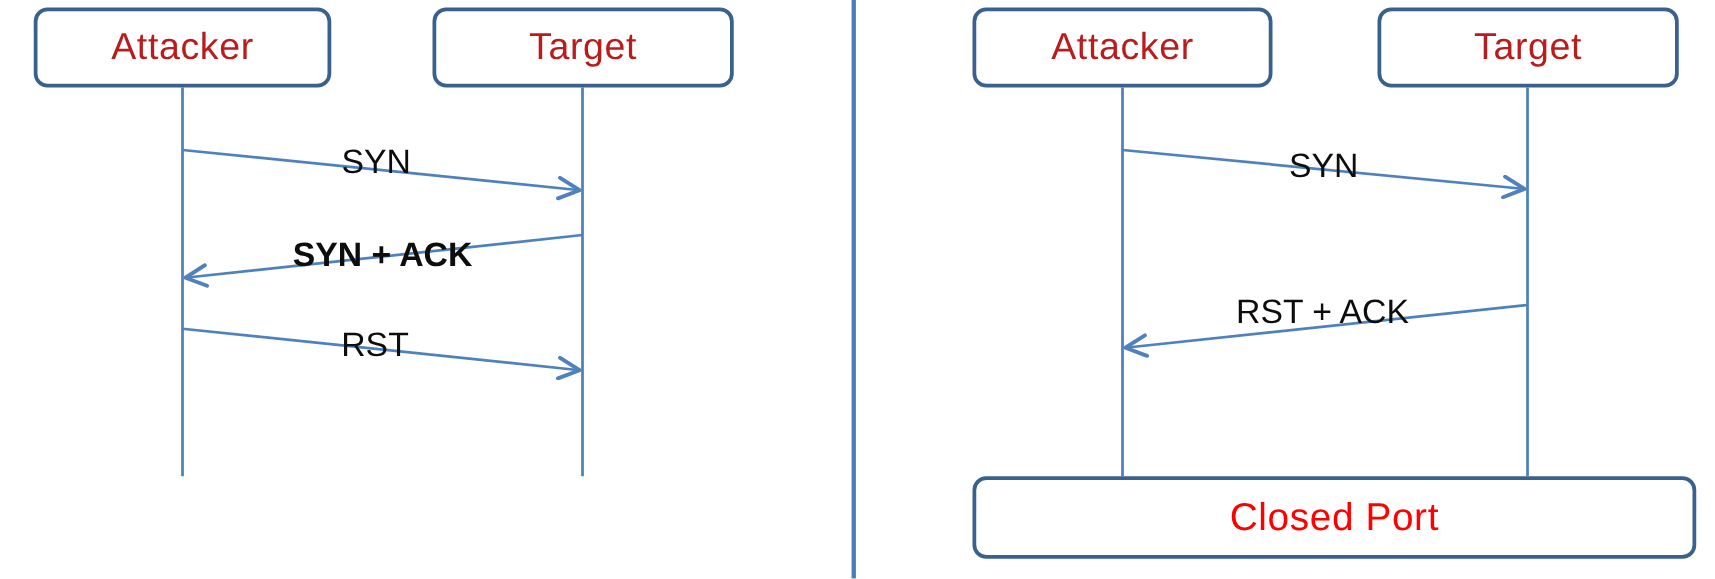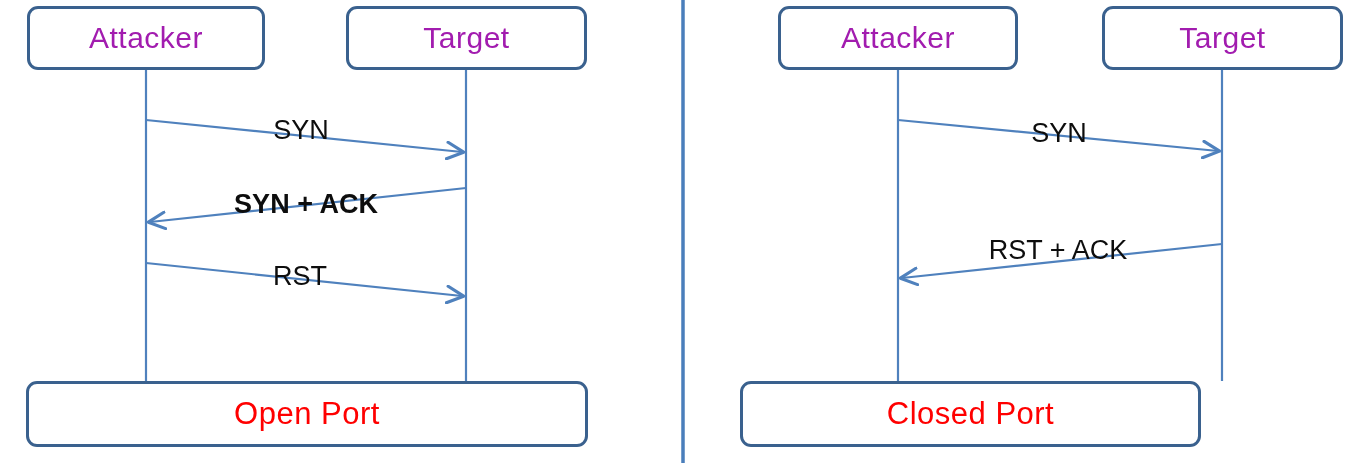--- a/index.html
+++ b/index.html
@@ -25,21 +25,21 @@
     border-radius: 11px;
     display: flex;
     align-items: center;
     justify-content: center;
     z-index: 2;
   }
   .actor-box { height: 64px; top: 6px; }
   .result-box { height: 66px; top: 381px; }
   .actor-label {
     font-size: 30px;
-    color: #a21caf;
+    color: #b91c1c;
     letter-spacing: 0.5px;
   }
   .result-label {
     font-size: 31px;
     color: #ff0000;
     letter-spacing: 0.5px;
   }
   .msg-label {
     position: absolute;
     transform: translate(-50%, -50%);
@@ -84,33 +84,30 @@
   <div class="actor-box" style="left:346px; width:241px;">
     <span class="actor-label">Target</span>
   </div>
 
   <div class="msg-label" style="left:301px; top:130px;">SYN</div>
 
   <div class="msg-label" style="left:306px; top:204px;font-weight:bold;">SYN + ACK</div>
 
   <div class="msg-label" style="left:300px; top:276px;">RST</div>
 
-  <div class="result-box" style="left:26px; width:562px;">
-    <span class="result-label">Open Port</span>
-  </div>
 
   <div class="actor-box" style="left:778px; width:240px;">
     <span class="actor-label">Attacker</span>
   </div>
 
   <div class="actor-box" style="left:1102px; width:241px;">
     <span class="actor-label">Target</span>
   </div>
 
   <div class="msg-label" style="left:1059px; top:133px;">SYN</div>
 
   <div class="msg-label" style="left:1058px; top:250px;">RST + ACK</div>
 
-  <div class="result-box" style="left:740px; width:461px;">
+  <div class="result-box" style="left:778px; width:579px;">
     <span class="result-label">Closed Port</span>
   </div>
 
 </div>
 
 </body></html>

